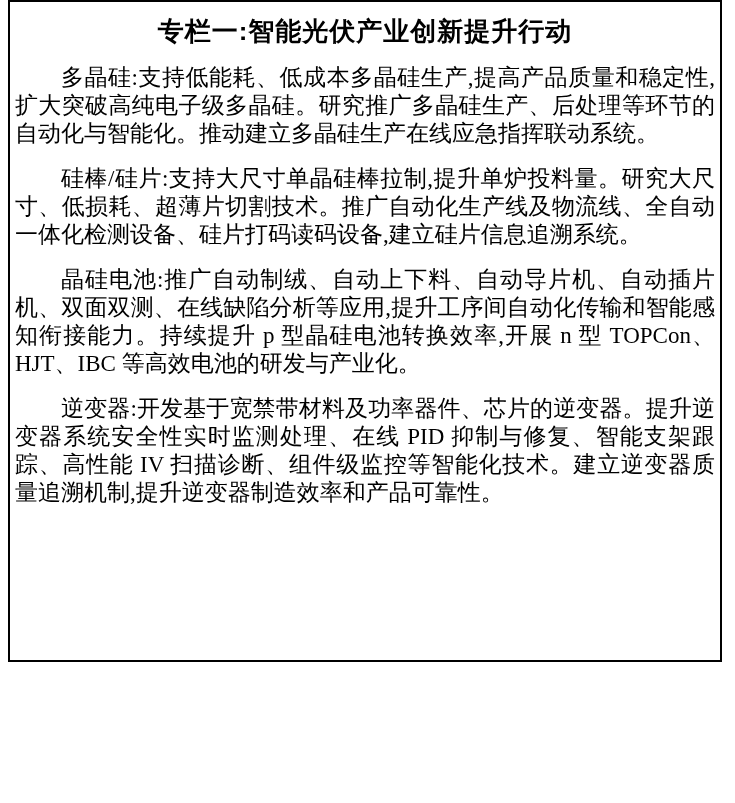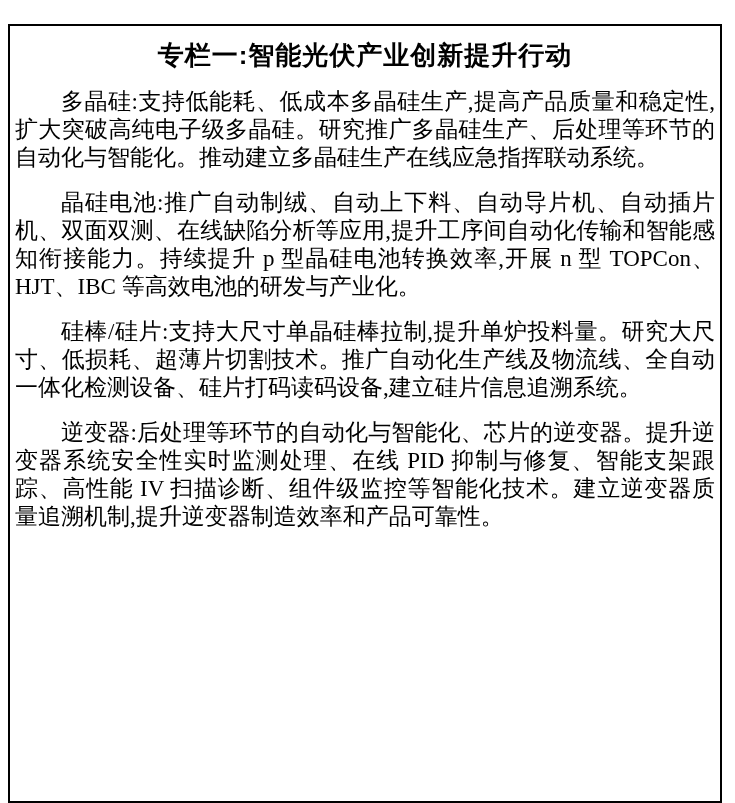--- a/index.html
+++ b/index.html
@@ -10,23 +10,23 @@
   .page {
     position: relative;
     width: 735px;
     height: 803px;
     background: #ffffff;
     overflow: hidden;
   }
   .column-box {
     position: absolute;
     left: 8px;
-    top: 24px;
+    top: 0;
     width: 714px;
-    height: 779px;
+    height: 662px;
     box-sizing: border-box;
     border: 2px solid #000000;
     background: #ffffff;
     padding: 8px 5px 6px 5px;
     overflow: hidden;
   }
   .column-title {
     font-family: "Liberation Sans", "DejaVu Sans", sans-serif;
     font-weight: bold;
     font-size: 26px;
@@ -49,17 +49,17 @@
     margin-bottom: 0;
   }
 </style>
 </head>
 <body>
 
 <div class="page">
   <div class="column-box">
     <div class="column-title">专栏一:智能光伏产业创新提升行动</div>
     <p class="body-paragraph">多晶硅:支持低能耗、低成本多晶硅生产,提高产品质量和稳定性,扩大突破高纯电子级多晶硅。研究推广多晶硅生产、后处理等环节的自动化与智能化。推动建立多晶硅生产在线应急指挥联动系统。</p>
+    <p class="body-paragraph">硅棒/硅片:支持大尺寸单晶硅棒拉制,提升单炉投料量。研究大尺寸、低损耗、超薄片切割技术。推广自动化生产线及物流线、全自动一体化检测设备、硅片打码读码设备,建立硅片信息追溯系统。</p>
     <p class="body-paragraph">晶硅电池:推广自动制绒、自动上下料、自动导片机、自动插片机、双面双测、在线缺陷分析等应用,提升工序间自动化传输和智能感知衔接能力。持续提升 p 型晶硅电池转换效率,开展 n 型 TOPCon、HJT、IBC 等高效电池的研发与产业化。</p>
-    <p class="body-paragraph">硅棒/硅片:支持大尺寸单晶硅棒拉制,提升单炉投料量。研究大尺寸、低损耗、超薄片切割技术。推广自动化生产线及物流线、全自动一体化检测设备、硅片打码读码设备,建立硅片信息追溯系统。</p>
-    <p class="body-paragraph">逆变器:后处理等环节的自动化与智能化、芯片的逆变器。提升逆变器系统安全性实时监测处理、在线 PID 抑制与修复、智能支架跟踪、高性能 IV 扫描诊断、组件级监控等智能化技术。建立逆变器质量追溯机制,提升逆变器制造效率和产品可靠性。</p>
+    <p class="body-paragraph">逆变器:开发基于宽禁带材料及功率器件、芯片的逆变器。提升逆变器系统安全性实时监测处理、在线 PID 抑制与修复、智能支架跟踪、高性能 IV 扫描诊断、组件级监控等智能化技术。建立逆变器质量追溯机制,提升逆变器制造效率和产品可靠性。</p>
   </div>
 </div>
 
 </body></html>

